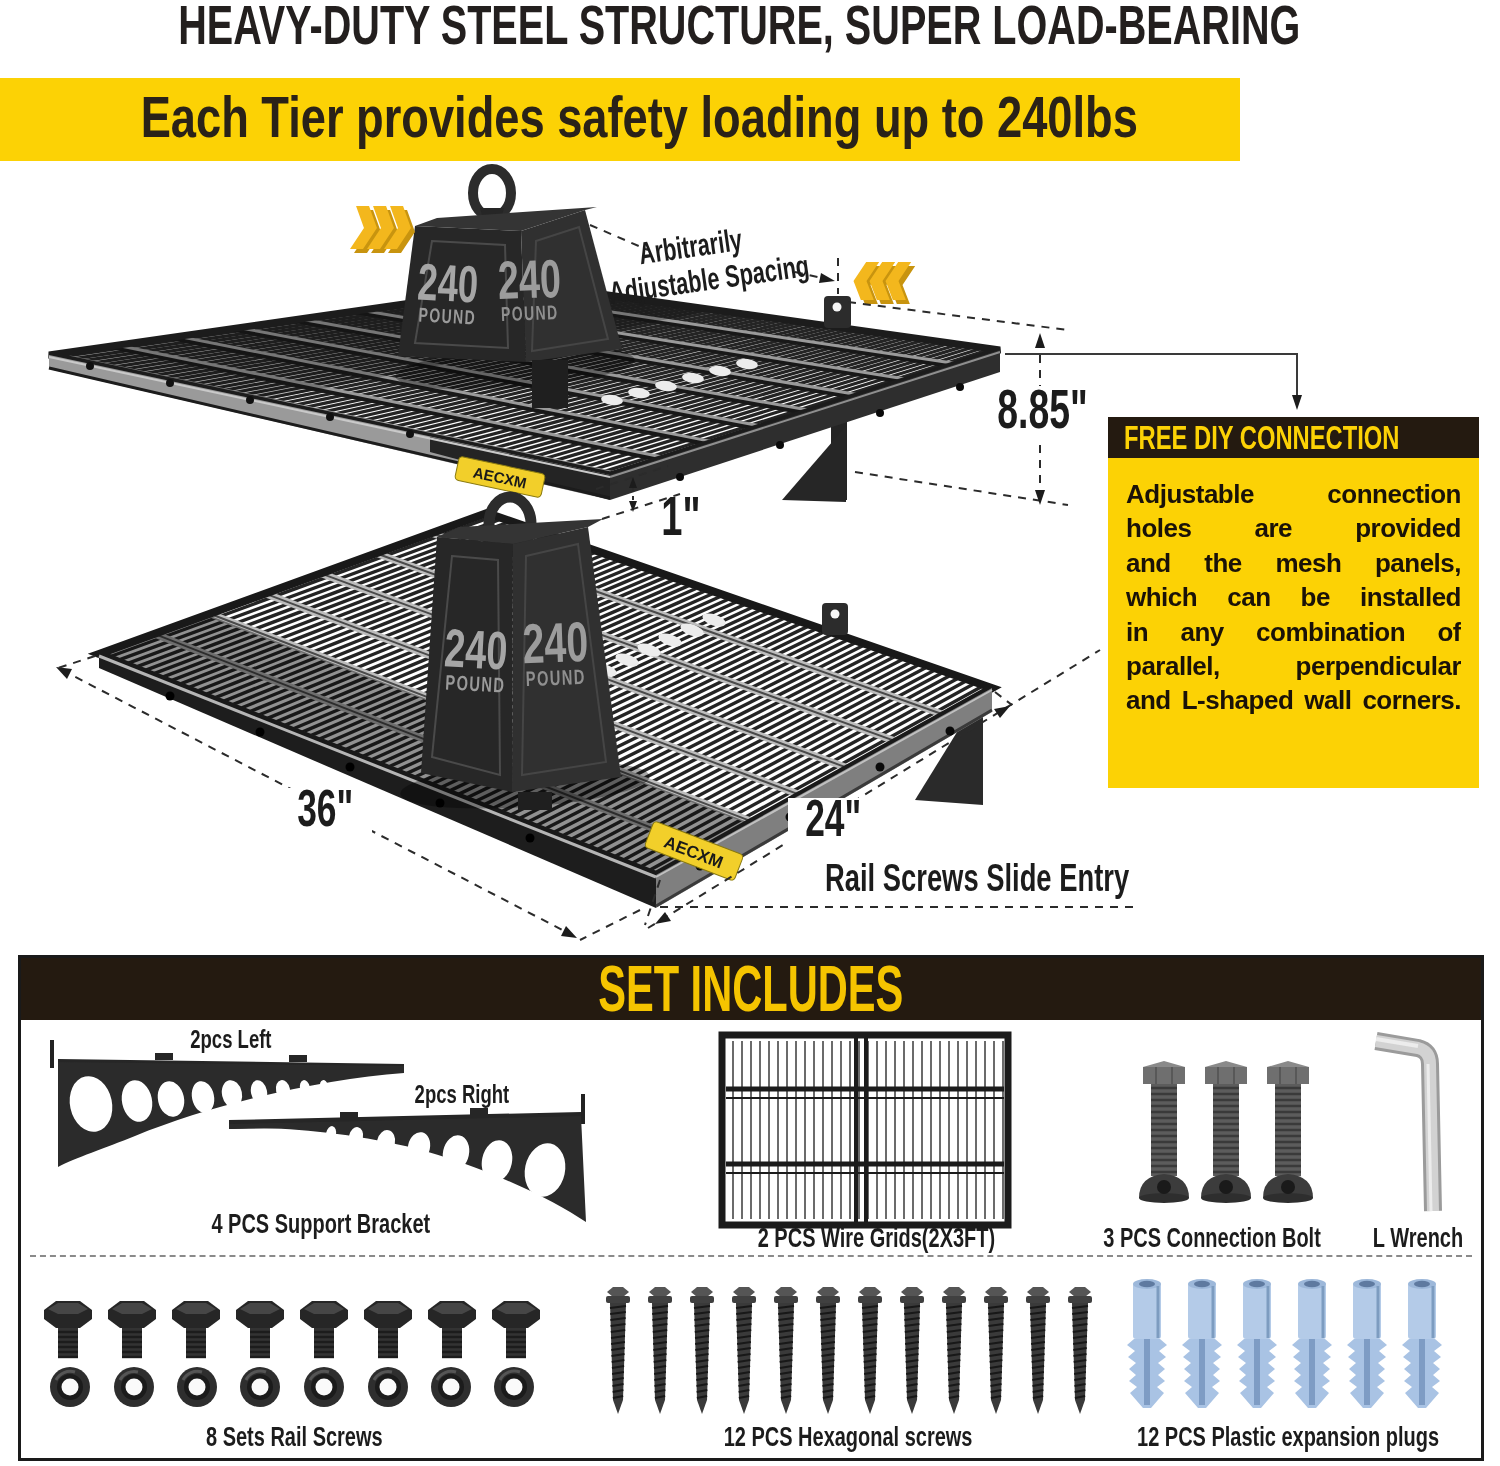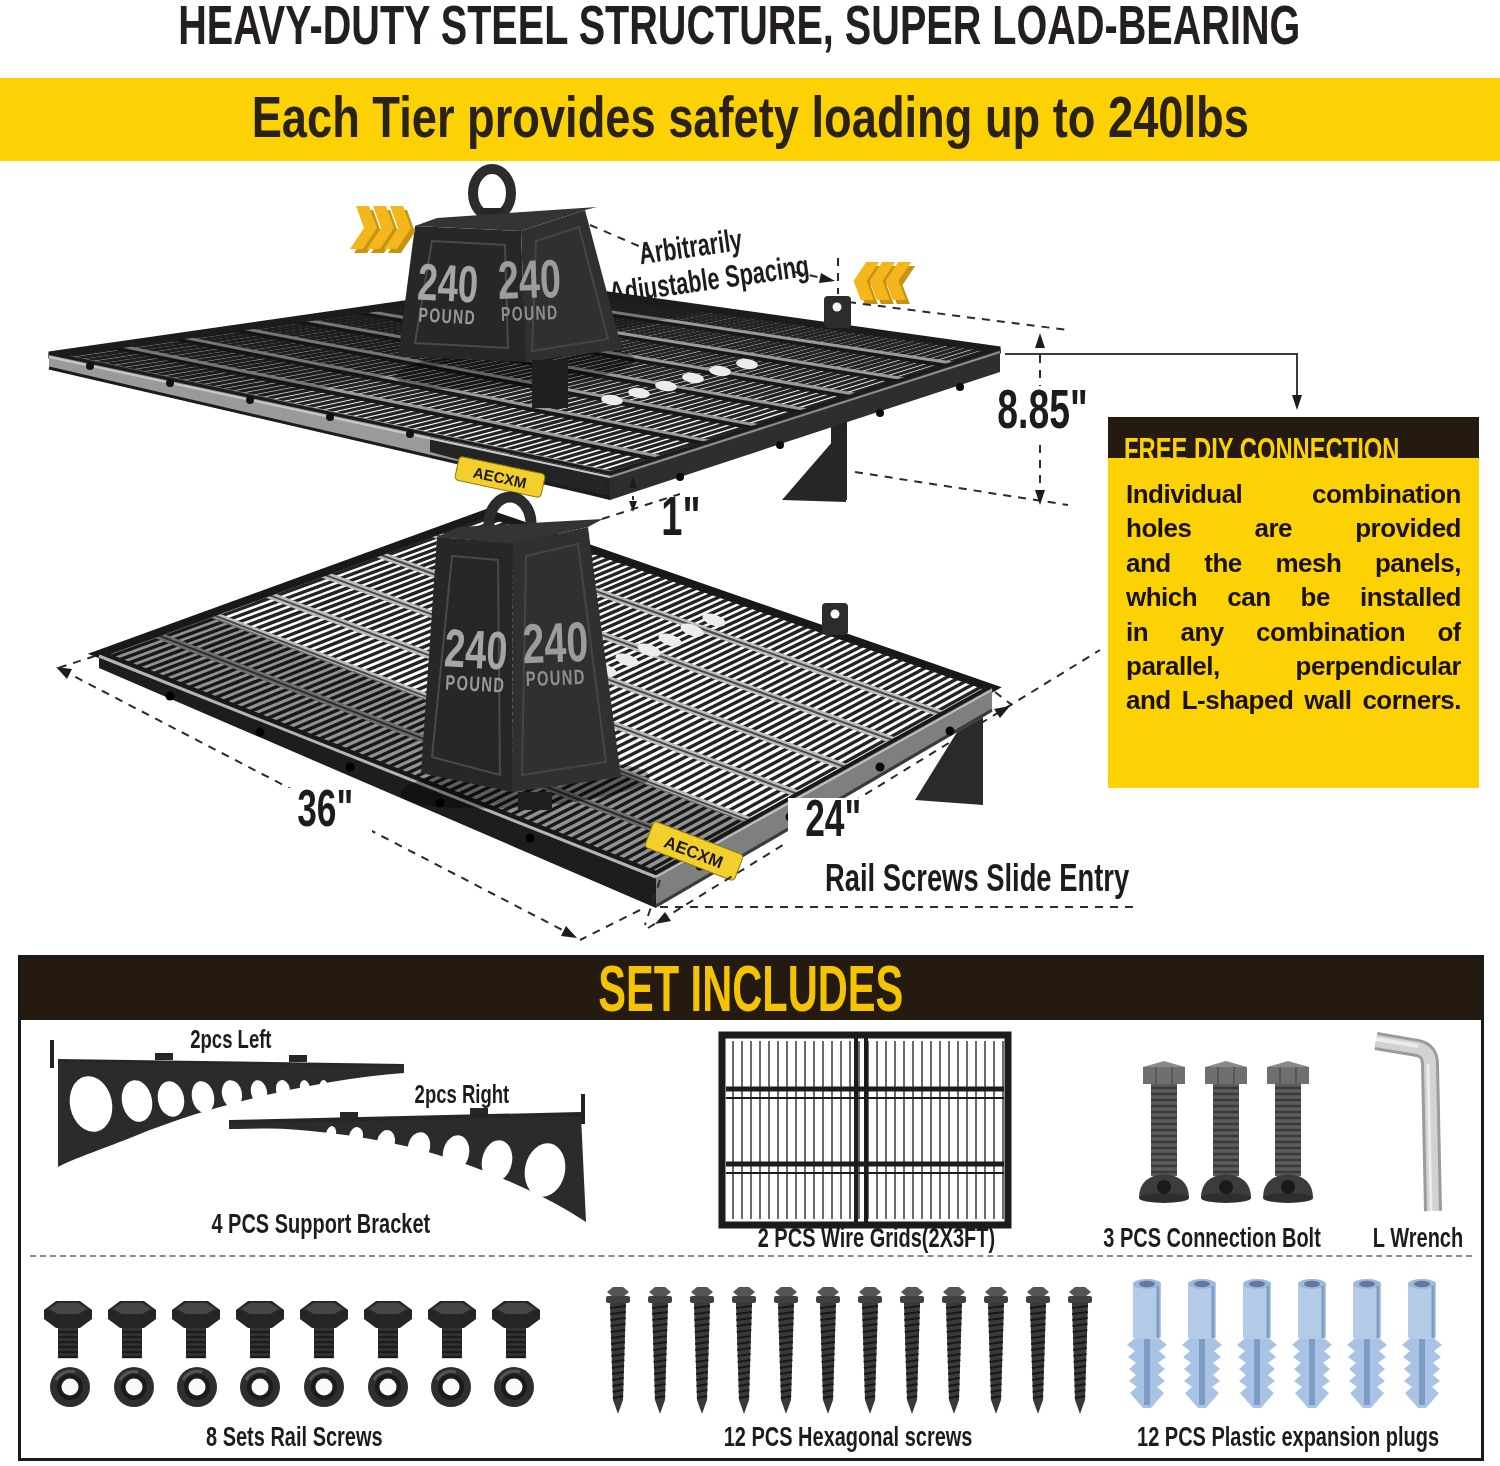--- a/index.html
+++ b/index.html
@@ -2,21 +2,21 @@
 <html><head>
 <meta charset="utf-8">
 <style>
 * { margin:0; padding:0; box-sizing:border-box; }
 body { width:1500px; height:1466px; background:#fff; font-family:'Liberation Sans',sans-serif; position:relative; overflow:hidden; }
 .abs { position:absolute; }
 </style>
 </head>
 <body>
 <div class="abs" style="left:-461px;top:-5px;width:2400px;text-align:center;"><span style="display:inline-block;transform:scaleX(0.72);transform-origin:center;font-size:55px;font-weight:bold;color:#231f1e;white-space:nowrap;line-height:1.1;">HEAVY-DUTY STEEL STRUCTURE, SUPER LOAD-BEARING</span></div>
-<div class="abs" style="left:0;top:78px;width:1500px;height:83px;background:#fcd205;text-align:center;">
+<div class="abs" style="left:0;top:78px;width:1240px;height:83px;background:#fcd205;text-align:center;">
 <div style="margin-top:7px;"><span style="display:inline-block;transform:scaleX(0.78);transform-origin:center;font-size:58px;font-weight:bold;color:#2a2218;white-space:nowrap;line-height:1.1;">Each Tier provides safety loading up to 240lbs</span></div>
 </div>
 
 <svg width="1500" height="960" viewBox="0 0 1500 960" style="position:absolute;left:0;top:0">
 <rect x="831" y="330" width="16" height="170" fill="#242424"></rect>
 <clipPath id="clipU">
       <polygon points="49,355 537,285 1000,350 610,475"></polygon>
     </clipPath>
 <polygon points="49,355 537,285 1000,350 610,475" fill="#ffffff"></polygon>
 <g clip-path="url(#clipU)">
@@ -346,25 +346,25 @@
 </div>
 
 <div style="position:absolute;left:893px;top:378.9px;width:300px;text-align:center;"><span style="display:inline-block;transform:scaleX(0.68);transform-origin:center;font-size:55px;font-weight:bold;color:#1c1c1c;white-space:nowrap;line-height:1.1;">8.85"</span></div>
 <div style="position:absolute;left:531px;top:485.28px;width:300px;text-align:center;"><span style="display:inline-block;transform:scaleX(0.68);transform-origin:center;font-size:56px;font-weight:bold;color:#1c1c1c;white-space:nowrap;line-height:1.1;">1"</span></div>
 <div style="position:absolute;left:175px;top:779.76px;width:300px;text-align:center;"><span style="display:inline-block;transform:scaleX(0.68);transform-origin:center;font-size:52px;font-weight:bold;color:#1c1c1c;white-space:nowrap;line-height:1.1;">36"</span></div>
 <div style="position:absolute;left:683px;top:789.76px;width:300px;text-align:center;"><span style="display:inline-block;transform:scaleX(0.68);transform-origin:center;font-size:52px;font-weight:bold;color:#1c1c1c;white-space:nowrap;line-height:1.1;">24"</span></div>
 
 <div class="abs" style="left:813px;top:858px;width:400px;text-align:left;margin-left:12px;"><span style="display:inline-block;transform:scaleX(0.72);transform-origin:center;font-size:38px;font-weight:bold;color:#1c1c1c;white-space:nowrap;line-height:1.1;transform-origin:left;">Rail Screws Slide Entry</span></div>
 
 <div class="abs" style="left:1108px;top:417px;width:371px;height:41px;background:#241a10;">
-<div style="padding:15px 0 0 16px;"><span style="display:inline-block;transform:scaleX(0.72);transform-origin:center;font-size:33px;font-weight:bold;color:#fcd205;white-space:nowrap;line-height:1.1;transform-origin:left;">FREE DIY CONNECTION</span></div>
+<div style="padding:3px 0 0 16px;"><span style="display:inline-block;transform:scaleX(0.72);transform-origin:center;font-size:33px;font-weight:bold;color:#fcd205;white-space:nowrap;line-height:1.1;transform-origin:left;">FREE DIY CONNECTION</span></div>
 </div>
 <div class="abs" style="left:1108px;top:458px;width:371px;height:330px;background:#fcd205;">
 <div style="padding:21px 18px 0 18px;font-size:26px;font-weight:bold;color:#1a1208;letter-spacing:-0.5px;">
-<div style="text-align:justify;text-align-last:justify;height:34.4px;overflow:hidden;">Individual combination</div>
+<div style="text-align:justify;text-align-last:justify;height:34.4px;overflow:hidden;">Adjustable connection</div>
 <div style="text-align:justify;text-align-last:justify;height:34.4px;overflow:hidden;">holes are provided</div>
 <div style="text-align:justify;text-align-last:justify;height:34.4px;overflow:hidden;">and the mesh panels,</div>
 <div style="text-align:justify;text-align-last:justify;height:34.4px;overflow:hidden;">which can be installed</div>
 <div style="text-align:justify;text-align-last:justify;height:34.4px;overflow:hidden;">in any combination of</div>
 <div style="text-align:justify;text-align-last:justify;height:34.4px;overflow:hidden;">parallel, perpendicular</div>
 <div style="text-align:justify;text-align-last:justify;height:34.4px;overflow:hidden;">and L-shaped wall corners.</div>
 
 </div>
 </div>
 

